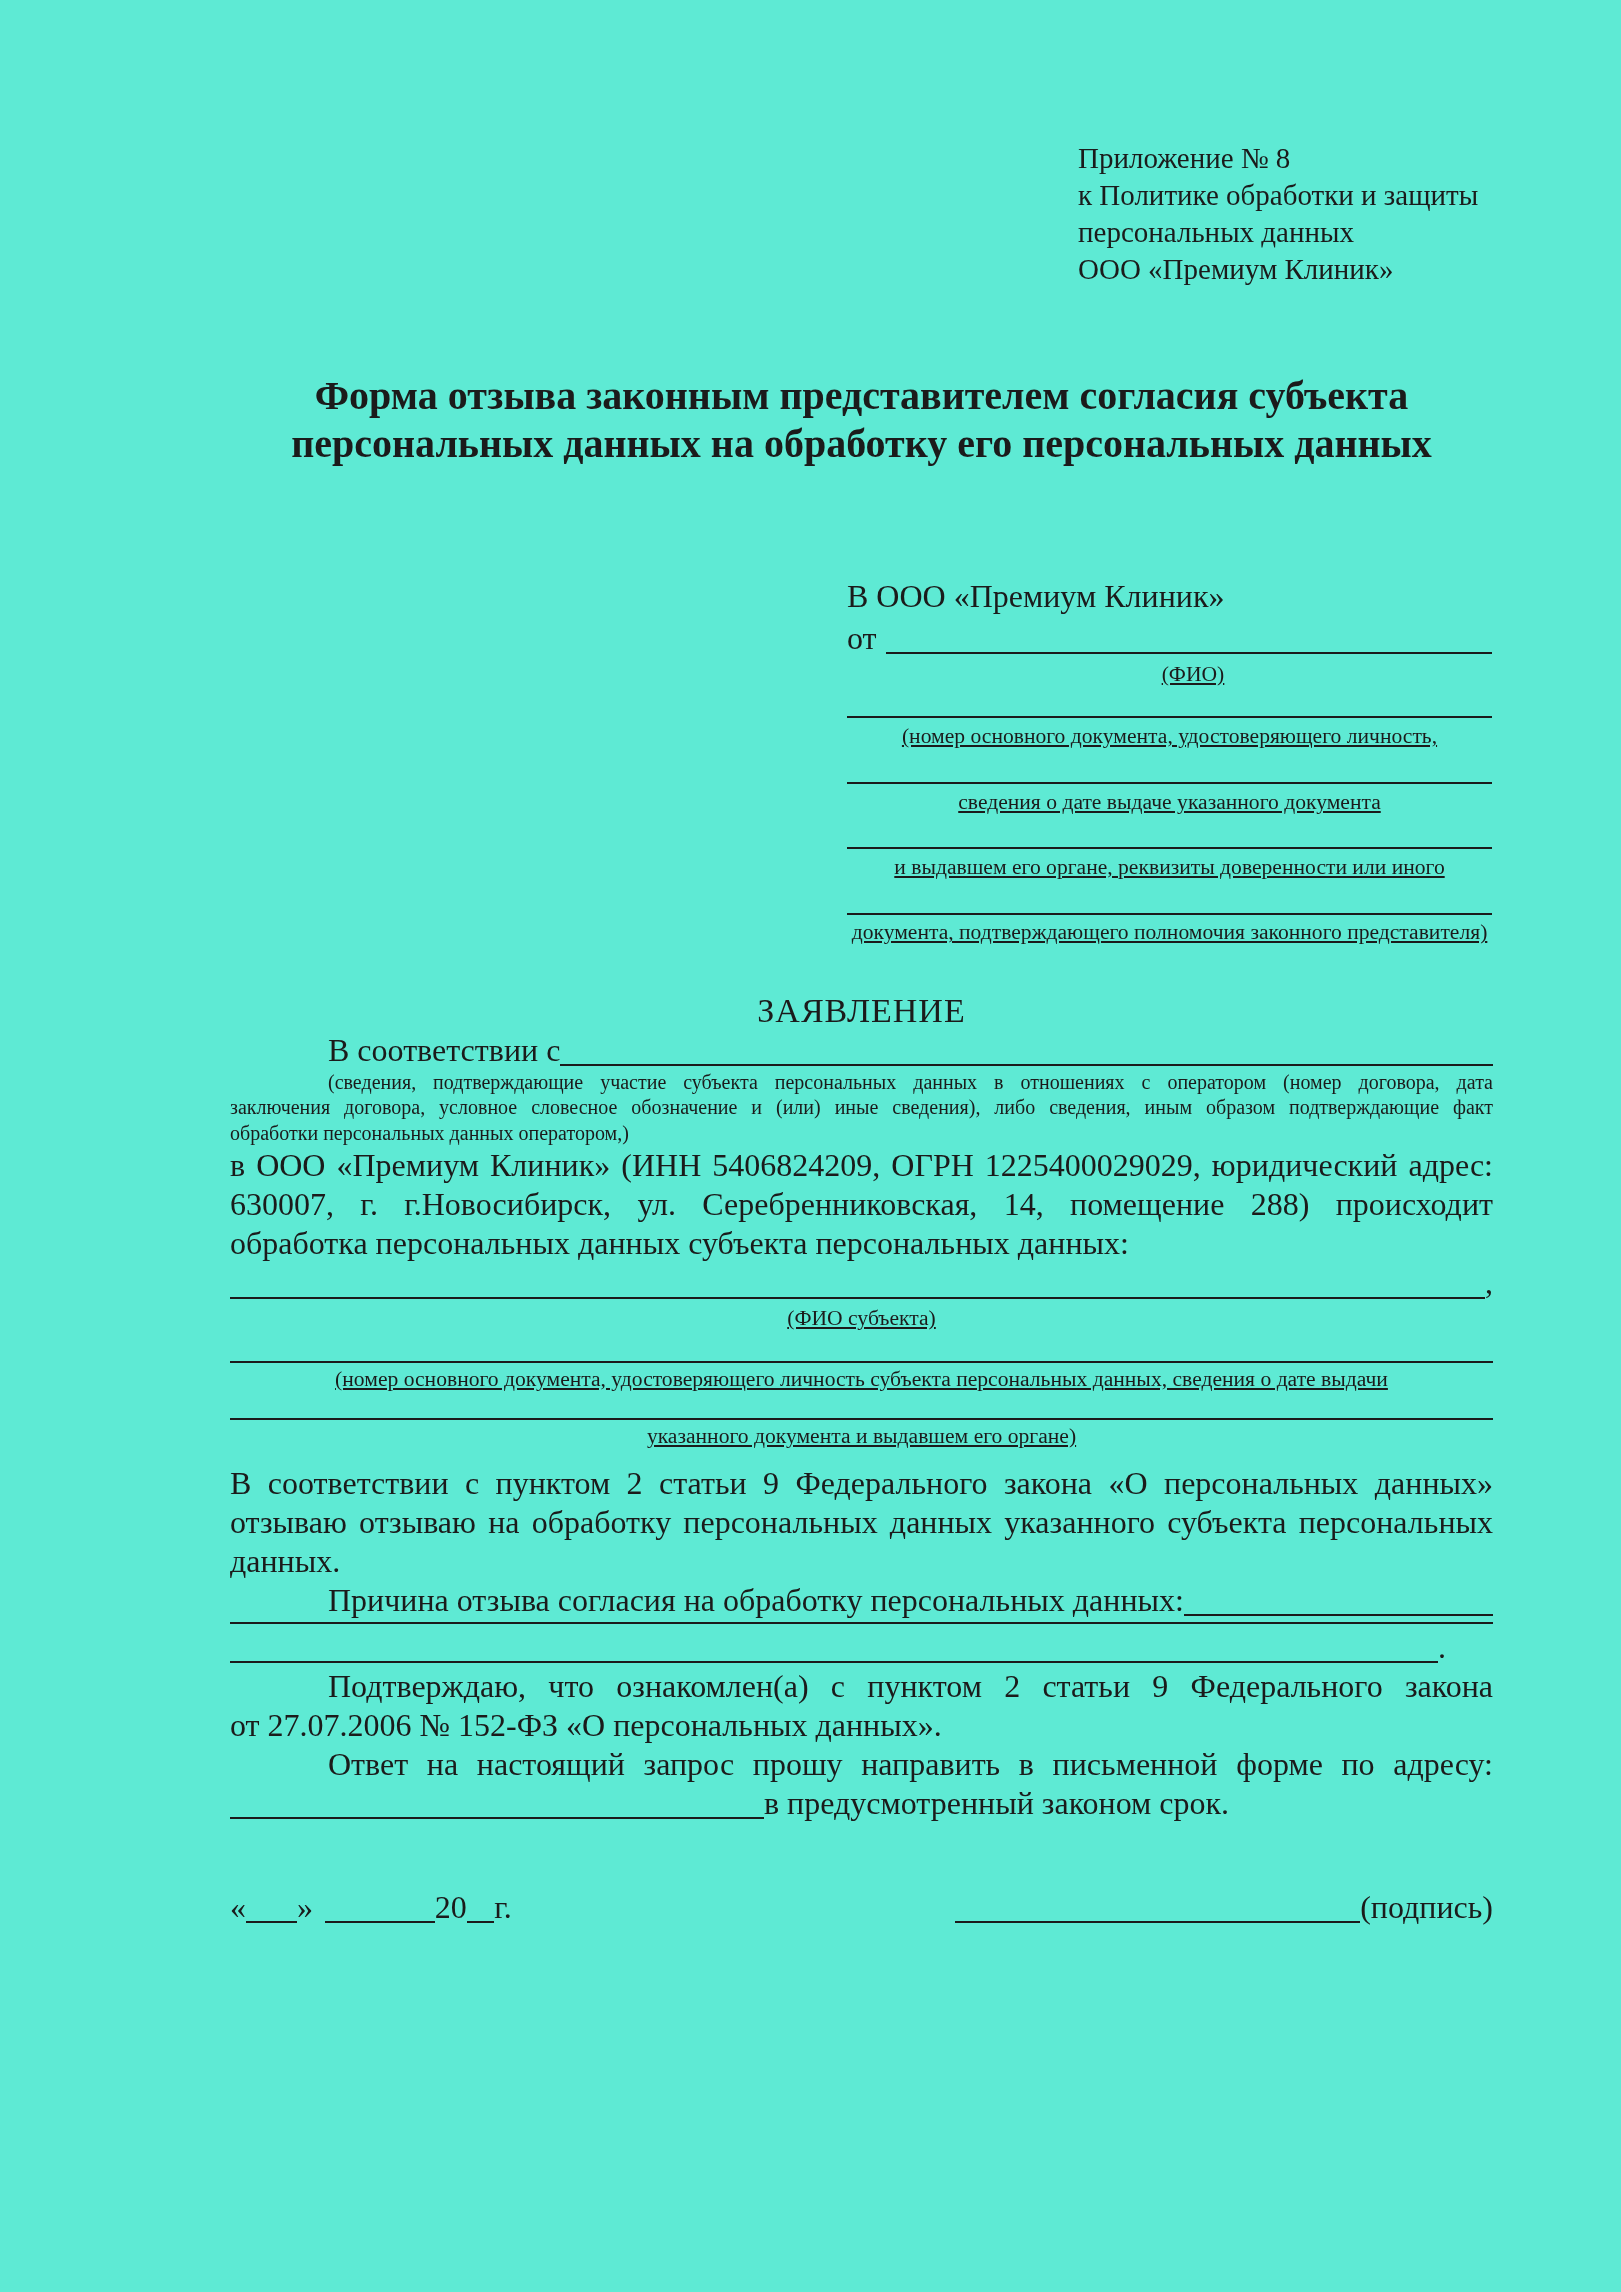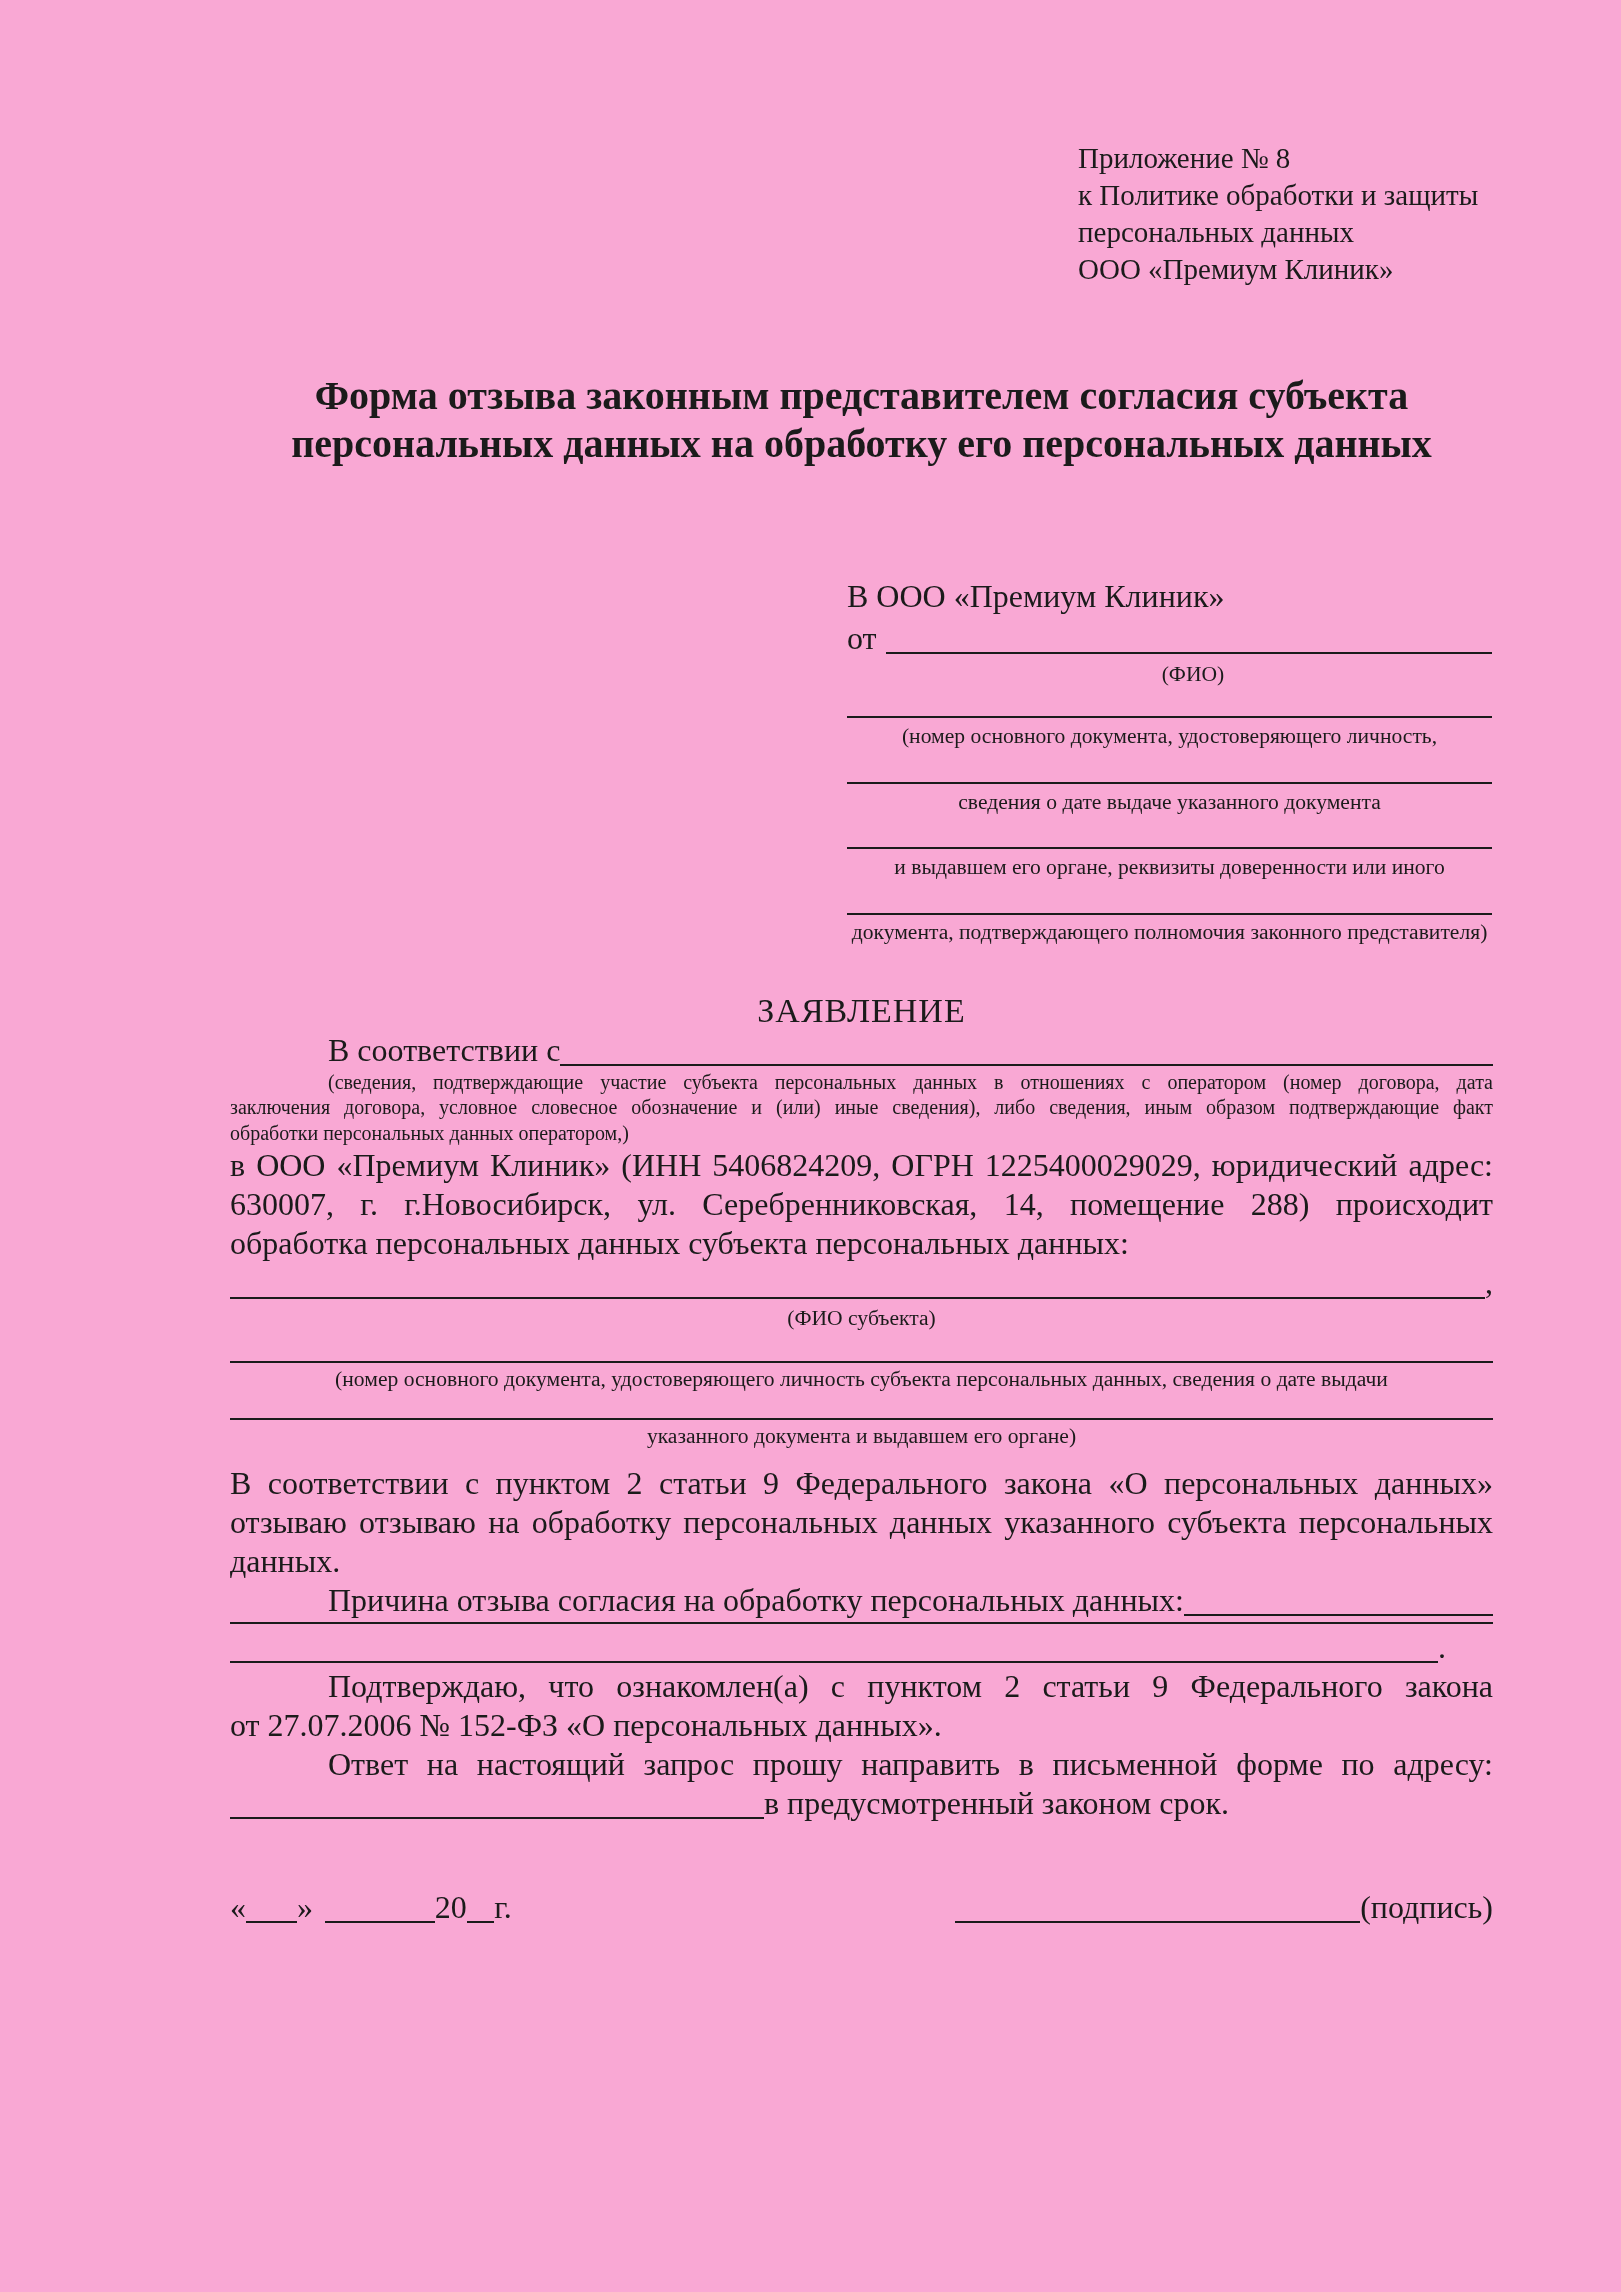--- a/index.html
+++ b/index.html
@@ -1,42 +1,42 @@
 <!DOCTYPE html>
 <html><head>
 <meta charset="utf-8">
 <style>
   html, body { margin: 0; padding: 0; background: #ffffff; }
   .page {
     position: relative;
     width: 1621px; height: 2293px;
     box-sizing: border-box;
     padding: 140px 128px 0 230px;
-    background: #f9a8d4;
+    background: #5eead4;
     color: #1b1b1b;
     font-family: "Liberation Serif", "DejaVu Serif", serif;
     font-size: 32px; line-height: 39px;
   }
   
   .appendix { margin-left: 848px; font-size: 29px; line-height: 37px; }
   .appendix div { white-space: nowrap; }
   
   .doc-title { margin-top: 84px; text-align: center; font-weight: bold; font-size: 40px; line-height: 48px; }
   
   .addr { margin-top: 108px; margin-left: 617px; width: 645px; }
   .addr-org { line-height: 41px; }
   
   .row { display: flex; align-items: flex-end; }
   .row .txt { white-space: nowrap; flex: 0 0 auto; }
   .fill { flex: 1 1 auto; border-bottom: 2px solid #1b1b1b; margin-bottom: 3.9px; height: 0; }
   .from-row { margin-top: 2px; }
   .from-row .txt { padding-right: 9.8px; }
   
   .cap { font-size: 21.6px; line-height: 25.5px; }
-  .center { text-align: center; }
+  .center { text-align: center; text-decoration: underline; }
   .fio-cap { margin-top: 3.9px; margin-left: 47px; }
   .fpair { margin-top: 32px; }
   .fpair.first { margin-top: 29px; }
   .fpair .ln { border-top: 2px solid #1b1b1b; height: 0; }
   .fpair .cap { margin-top: 5.9px; }
   
   .heading { margin-top: 44px; text-align: center; font-size: 34px; line-height: 41px; letter-spacing: 1px; }
   .opening { padding-left: 98px; }
   .fnote { font-size: 20px; line-height: 25.5px; }
   .jl { text-align: justify; text-align-last: justify; }

